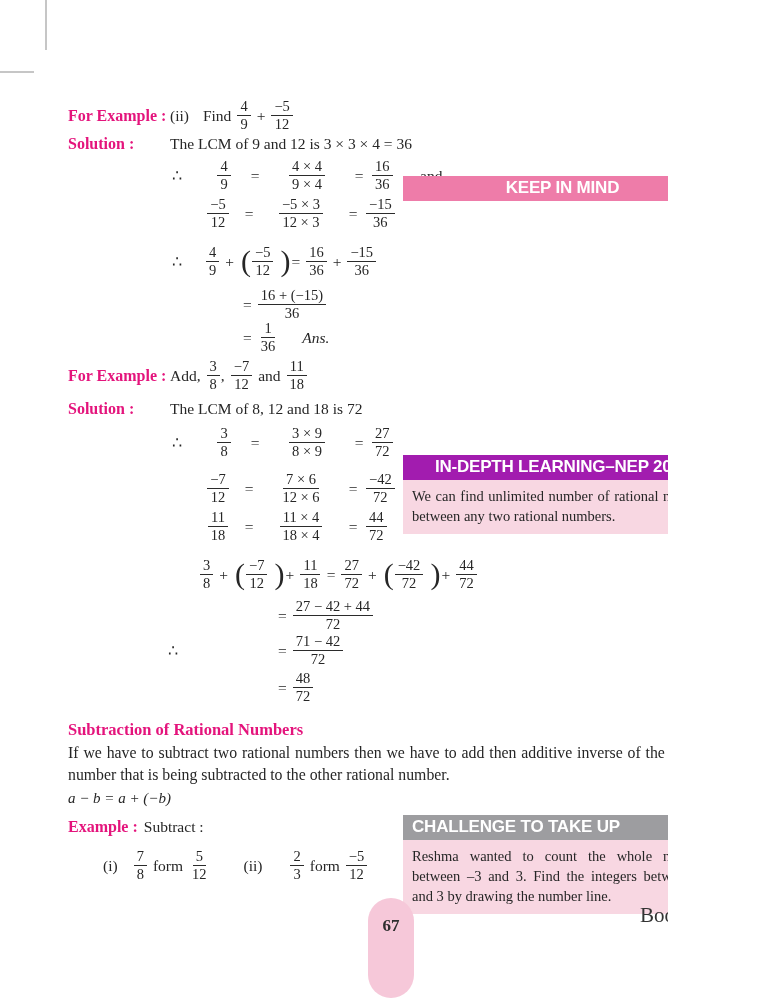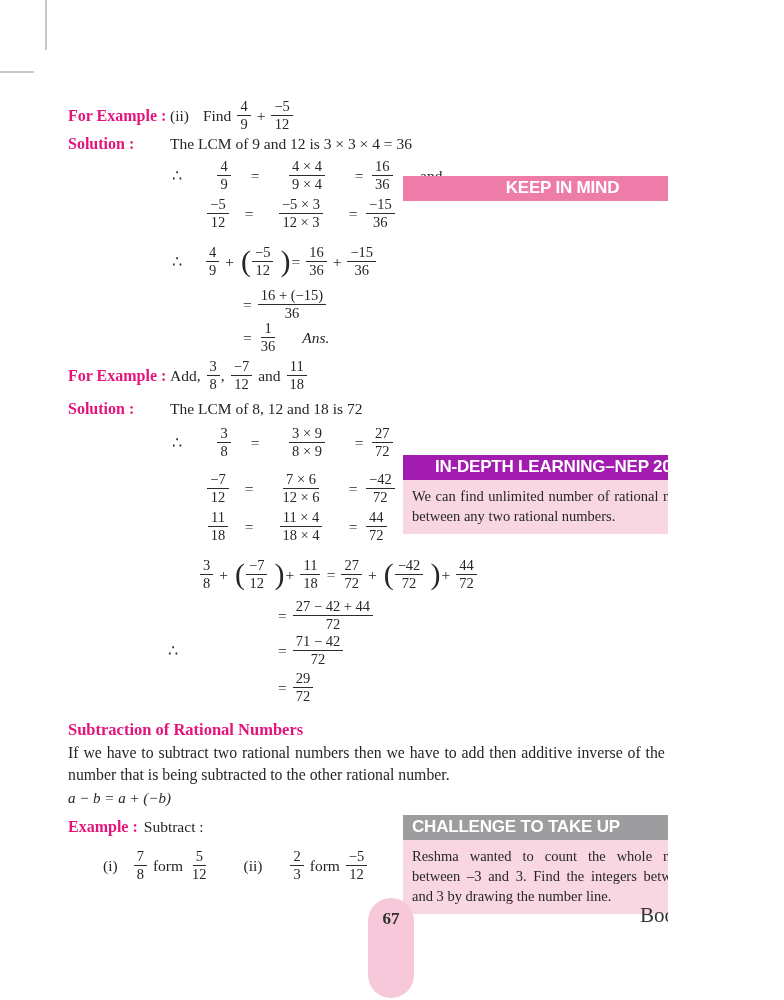--- a/index.html
+++ b/index.html
@@ -31,21 +31,21 @@
   .sidebox .hdr{color:#ffffff;font-family:"Liberation Sans",sans-serif;font-weight:bold;
                 font-size:17px;letter-spacing:-0.2px;text-align:center;padding:2px 0 3px 0;}
   .sidebox .bdy{font-size:14.5px;line-height:1.38;padding:6px 9px 8px 9px;text-align:justify;}
   .hdr-left{text-align:left !important;padding-left:9px !important;}
   
   .para{position:absolute;font-size:15.8px;line-height:1.42;}
   .italic{font-style:italic;}
   
   .pagepill{position:absolute;left:368px;top:898px;width:46px;height:100px;
             background:#f6c8d9;border-radius:23px;text-align:center;}
-  .pagepill .num67{display:block;margin-top:11px;font-weight:bold;font-size:17px;color:#2f2f2f;}
+  .pagepill .num67{display:block;margin-top:18px;font-weight:bold;font-size:17px;color:#2f2f2f;}
   .bookref{position:absolute;left:640px;top:903px;width:100px;text-align:left;font-size:21px;color:#333;}
 </style>
 </head>
 <body>
 
 <div class="page">
 
   <div class="mark" style="left:45px;top:0;width:2px;height:50px;"></div>
   <div class="mark" style="left:0;top:71px;width:34px;height:2px;"></div>
   <div class="mark" style="left:756px;top:0;width:2px;height:53px;"></div>
@@ -317,21 +317,21 @@
     <span>=</span>
     <span class="frac">
         <span class="num">71 − 42</span>
         <span class="den">72</span>
       </span>
   </div>
 
   <div class="mrow" style="left:278px;top:670px;">
     <span>=</span>
     <span class="frac">
-        <span class="num">29</span>
+        <span class="num">48</span>
         <span class="den">72</span>
       </span>
   </div>
 
   <div class="abs pinklabel" style="left:68px;top:720px;font-size:16.5px;">Subtraction of Rational Numbers</div>
 
   <div class="para" style="left:68px;top:742px;width:650px;text-align:justify;">If we have to subtract two rational numbers then we have to add then additive inverse of the rational number that is being subtracted to the other rational number.</div>
 
   <div class="para italic" style="left:68px;top:788px;font-size:15px;">a − b = a + (−b)</div>
 

